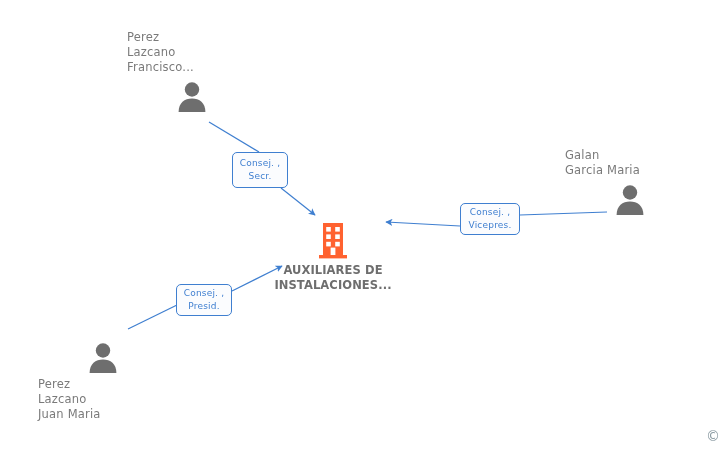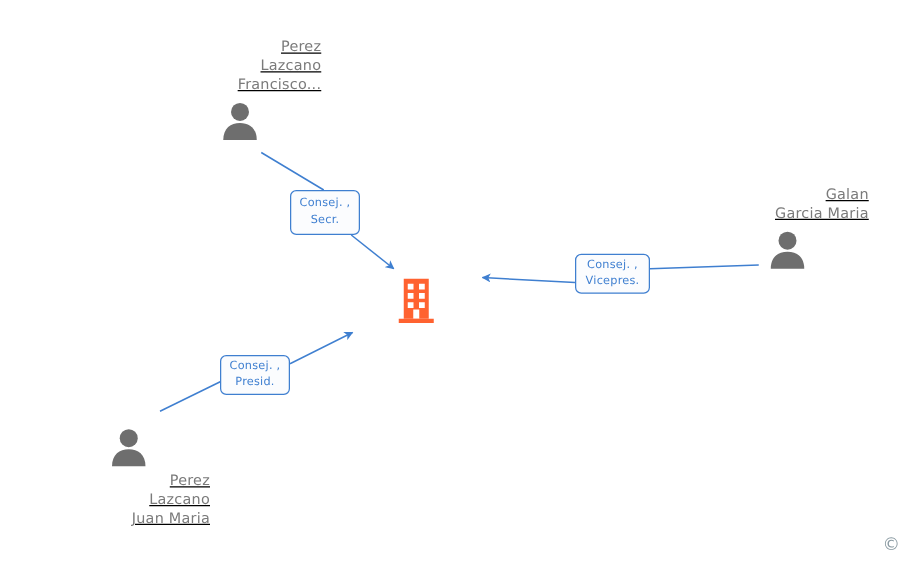--- a/index.html
+++ b/index.html
@@ -25,22 +25,21 @@
     top: 0;
     width: 728px;
     height: 450px;
     pointer-events: none;
   }
 
   
   .person {
     position: absolute;
     width: 130px;
-    text-align: right;
-    text-decoration: underline;
+    text-align: left;
   }
   .person-name {
     font-size: 11.5px;
     line-height: 15px;
     color: #7a7a7a;
     white-space: pre-line;
     letter-spacing: 0.2px;
   }
   .person-avatar {
     display: block;
@@ -172,20 +171,22 @@
       <rect x="5" y="1" width="20" height="32" fill="#ff6230"></rect>
       <rect x="8.2" y="5" width="4.6" height="4.6" fill="#ffffff"></rect>
       <rect x="17.2" y="5" width="4.6" height="4.6" fill="#ffffff"></rect>
       <rect x="8.2" y="12.4" width="4.6" height="4.6" fill="#ffffff"></rect>
       <rect x="17.2" y="12.4" width="4.6" height="4.6" fill="#ffffff"></rect>
       <rect x="8.2" y="19.8" width="4.6" height="4.6" fill="#ffffff"></rect>
       <rect x="17.2" y="19.8" width="4.6" height="4.6" fill="#ffffff"></rect>
       <rect x="12.6" y="25.6" width="4.8" height="7.4" fill="#ffffff"></rect>
       <rect x="1" y="33" width="28" height="3.4" fill="#ff6230"></rect>
     </svg>
+    <div id="company-name">AUXILIARES DE
+INSTALACIONES...</div>
   </div>
 
   <div class="rel-label" style="left:232px; top:152px; width:56px; height:36px;">Consej. ,
 Secr.</div>
 
   <div class="rel-label" style="left:460px; top:203px; width:60px; height:32px;">Consej. ,
 Vicepres.</div>
 
   <div class="rel-label" style="left:176px; top:284px; width:56px; height:32px;">Consej. ,
 Presid.</div>

